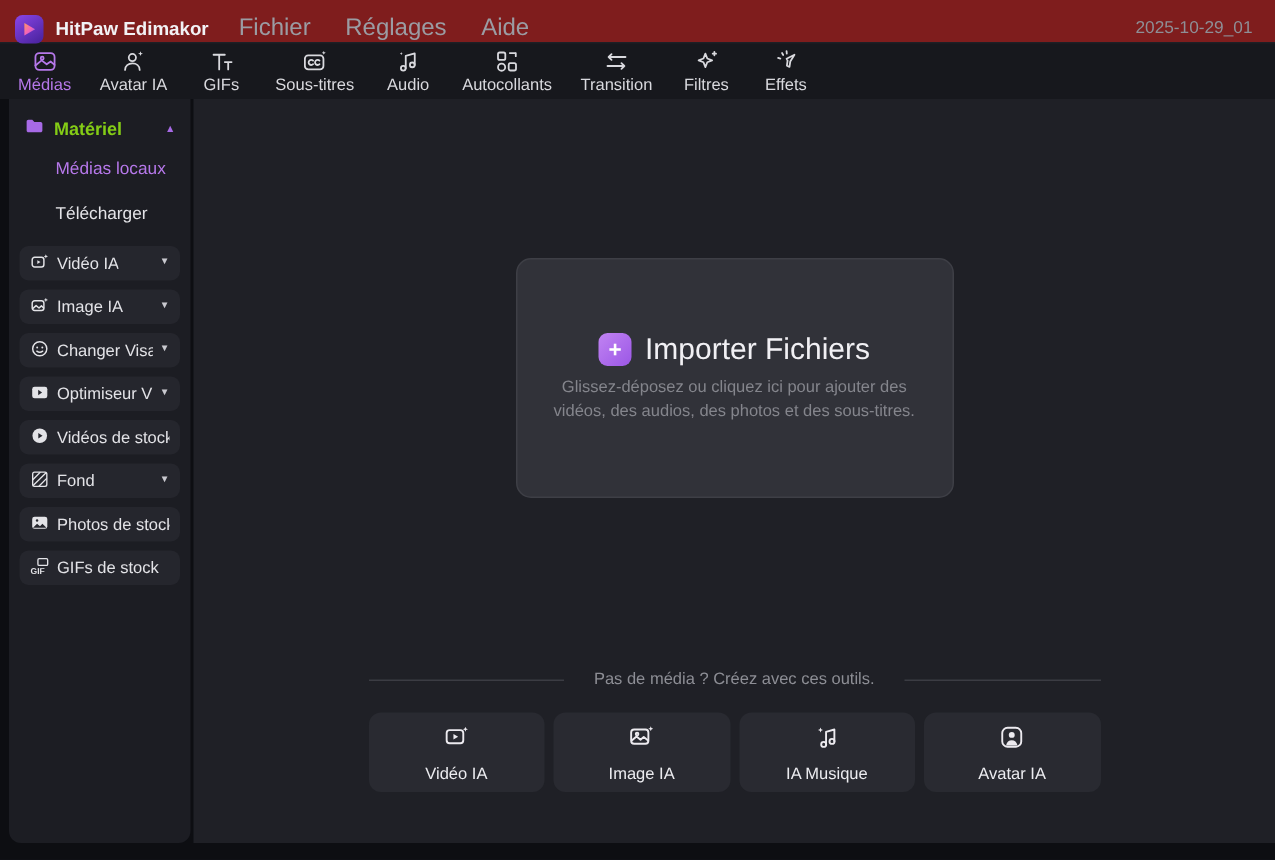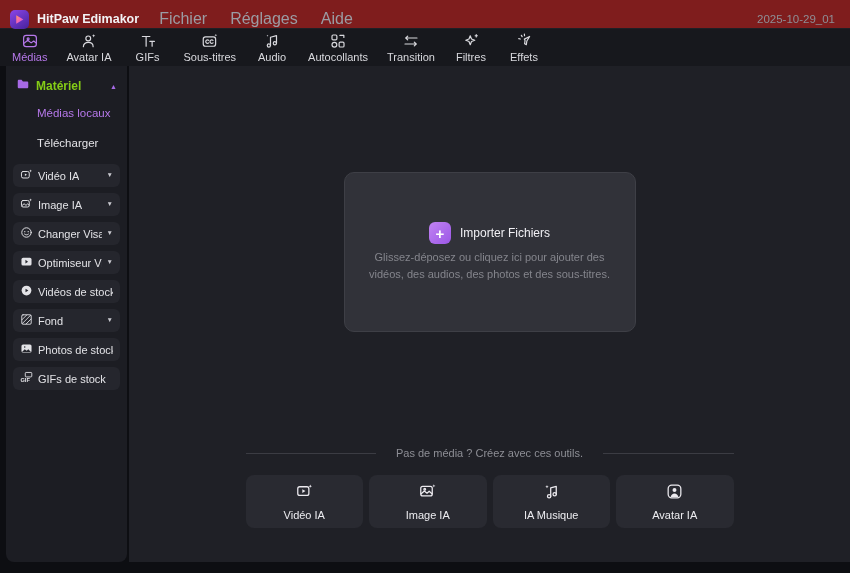--- a/index.html
+++ b/index.html
@@ -41,21 +41,21 @@
   .main { flex:1; height:496px; background:#1f2026; margin-left:2px; position:relative; }
 
   
   .import-box { position:absolute; top:106px; left:50%; transform:translateX(-50%);
     width:292px; height:160px; background:#313239; border:1px solid #3e3f46; border-radius:10px;
     display:flex; flex-direction:column; align-items:center; justify-content:center; cursor:pointer; }
   .import-title-row { display:flex; align-items:center; gap:9px; }
   .plus-btn { width:22px; height:22px; border-radius:6px; background:linear-gradient(135deg,#c183f2,#9b57e6);
     color:#ffffff; display:flex; align-items:center; justify-content:center;
     font-size:15px; font-weight:bold; cursor:pointer; }
-  .import-title { font-size:12px; color:#f1f0f4;text-align:right; }
+  .import-title { font-size:20px; color:#f1f0f4;text-align:right; }
   .import-desc { margin-top:5px; width:264px; text-align:center; font-size:11px;
     line-height:1.5; color:#84858c; }
 
   
   .tools { position:absolute; bottom:34px; left:50%; transform:translateX(-50%); width:488px; }
   .tools-divider { display:flex; align-items:center; gap:20px; margin-bottom:16px; }
   .tools-divider .line { flex:1; height:1px; background:#3b3c43; }
   .tools-divider .lbl { font-size:11px; color:#8d8e95; white-space:nowrap; }
   .tools-row { display:flex; gap:6px; }
   .tool-btn { flex:1; height:53px; background:#292a31; border-radius:8px; cursor:pointer;

